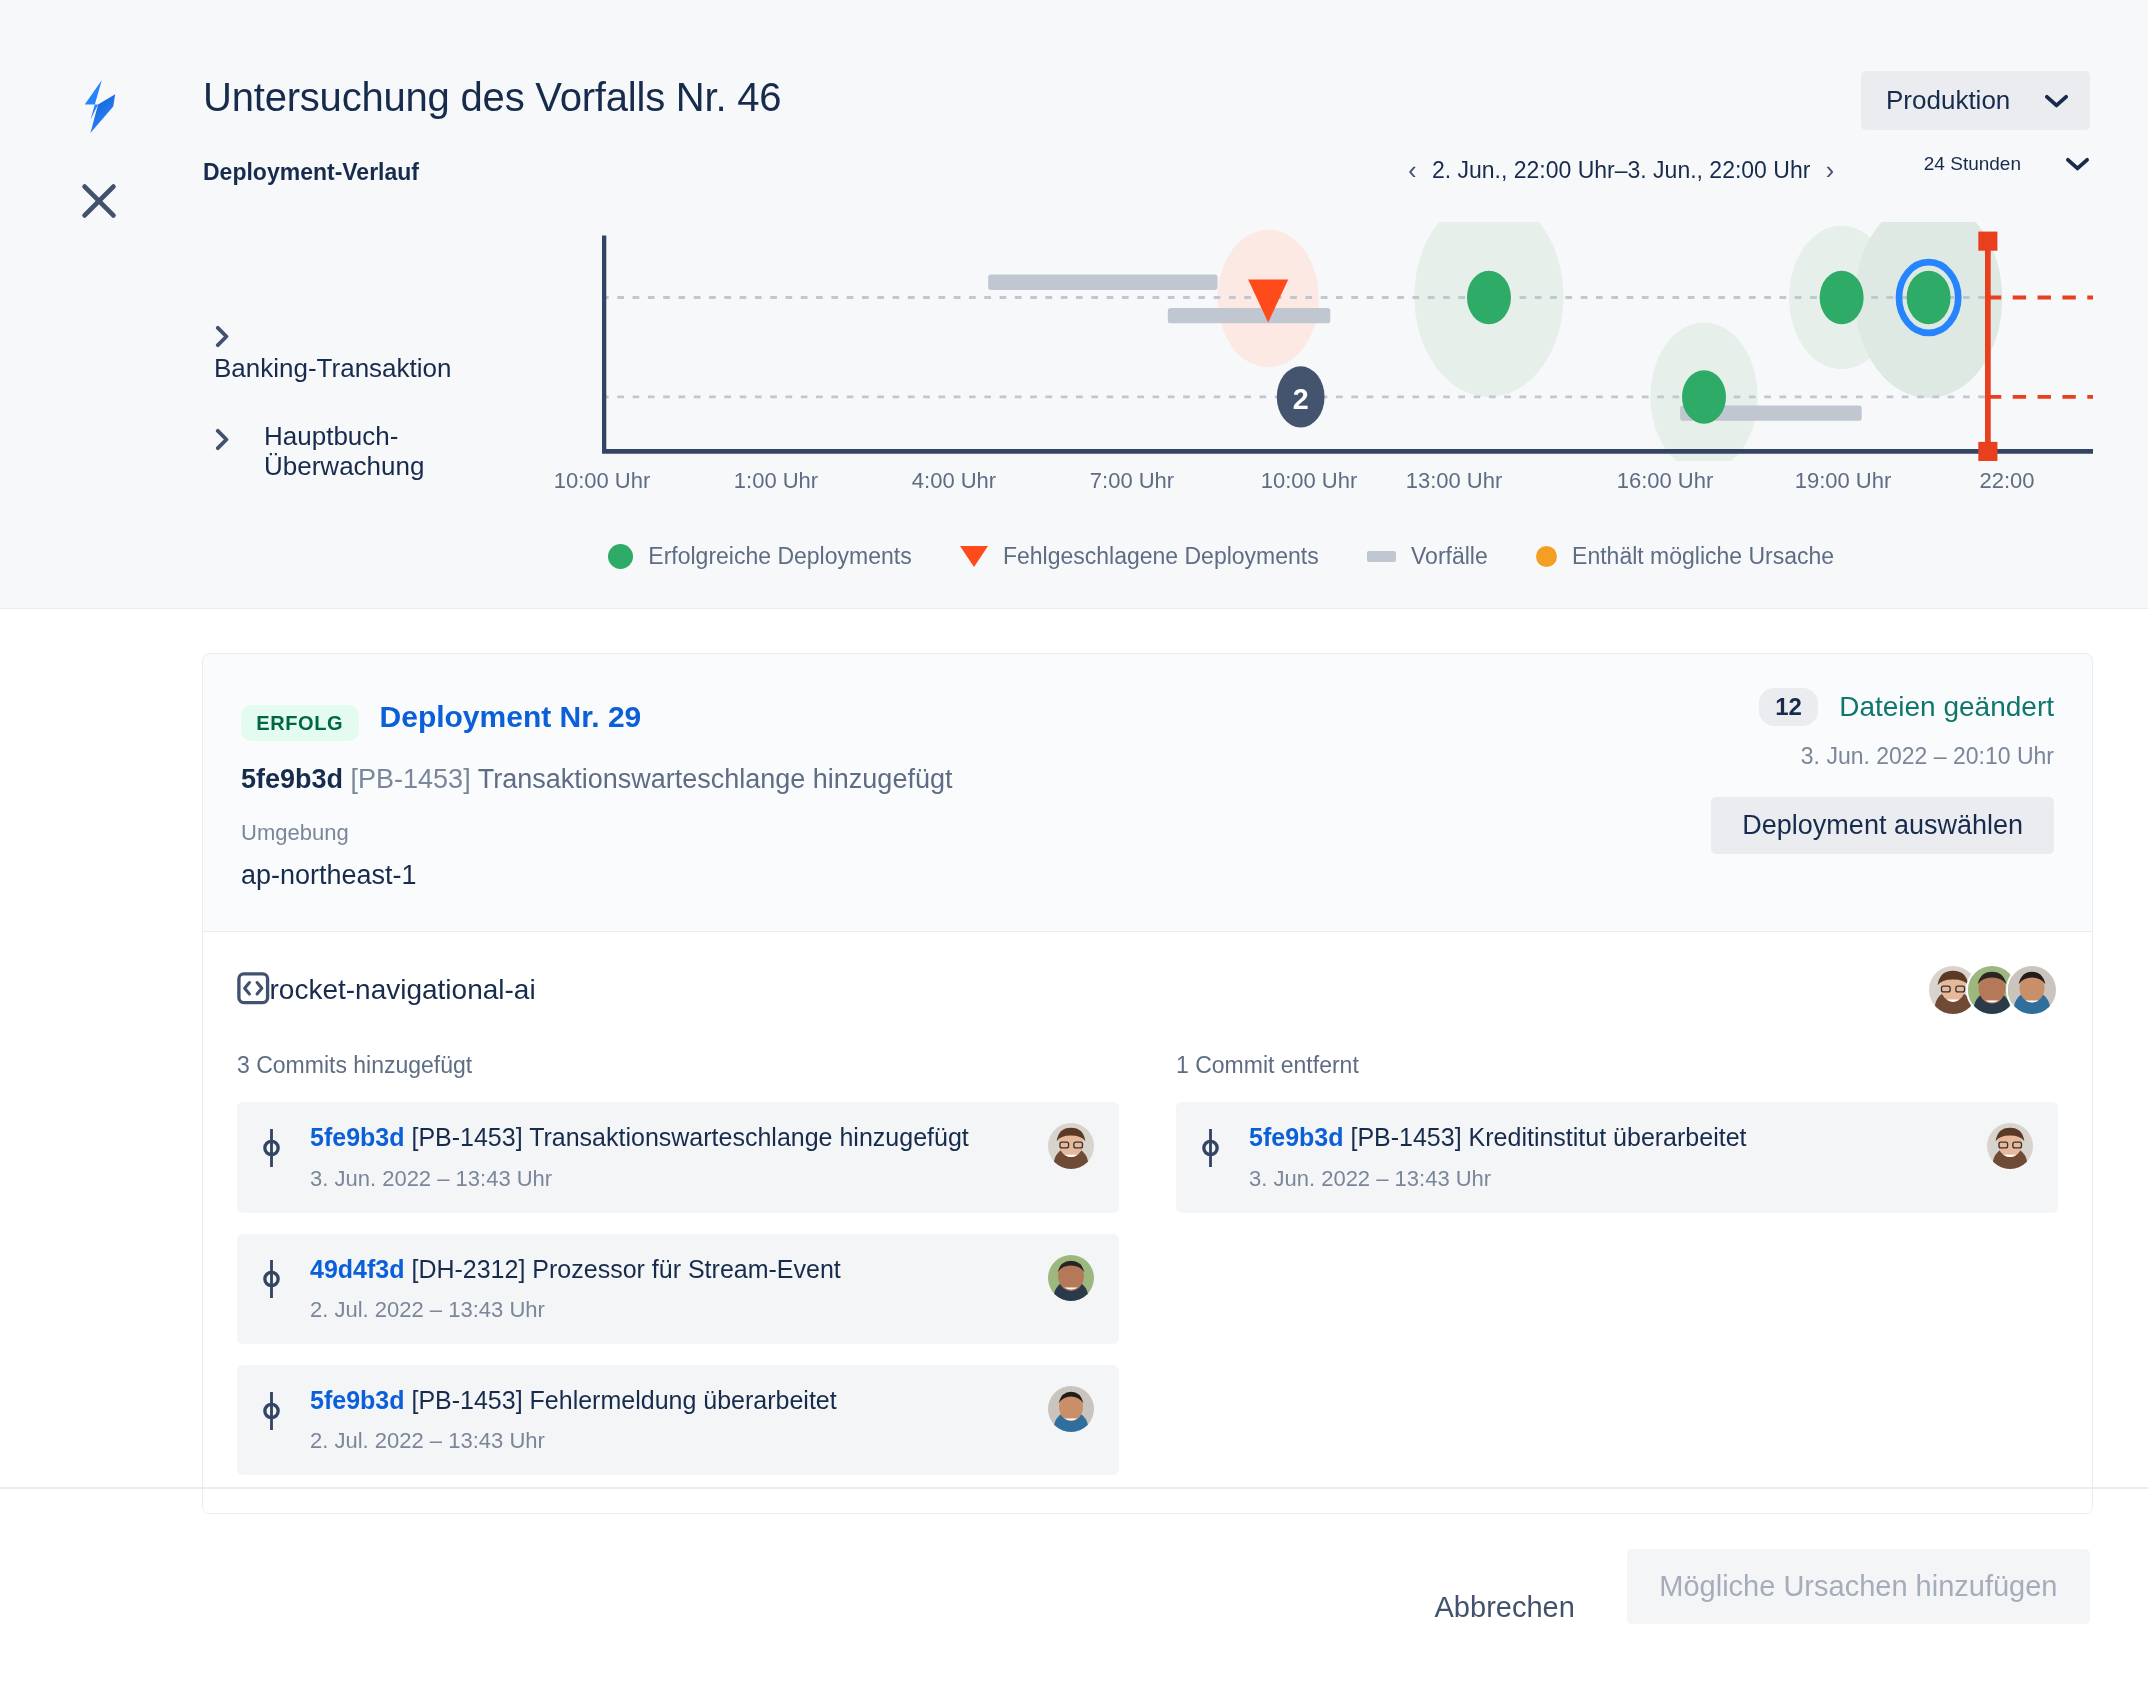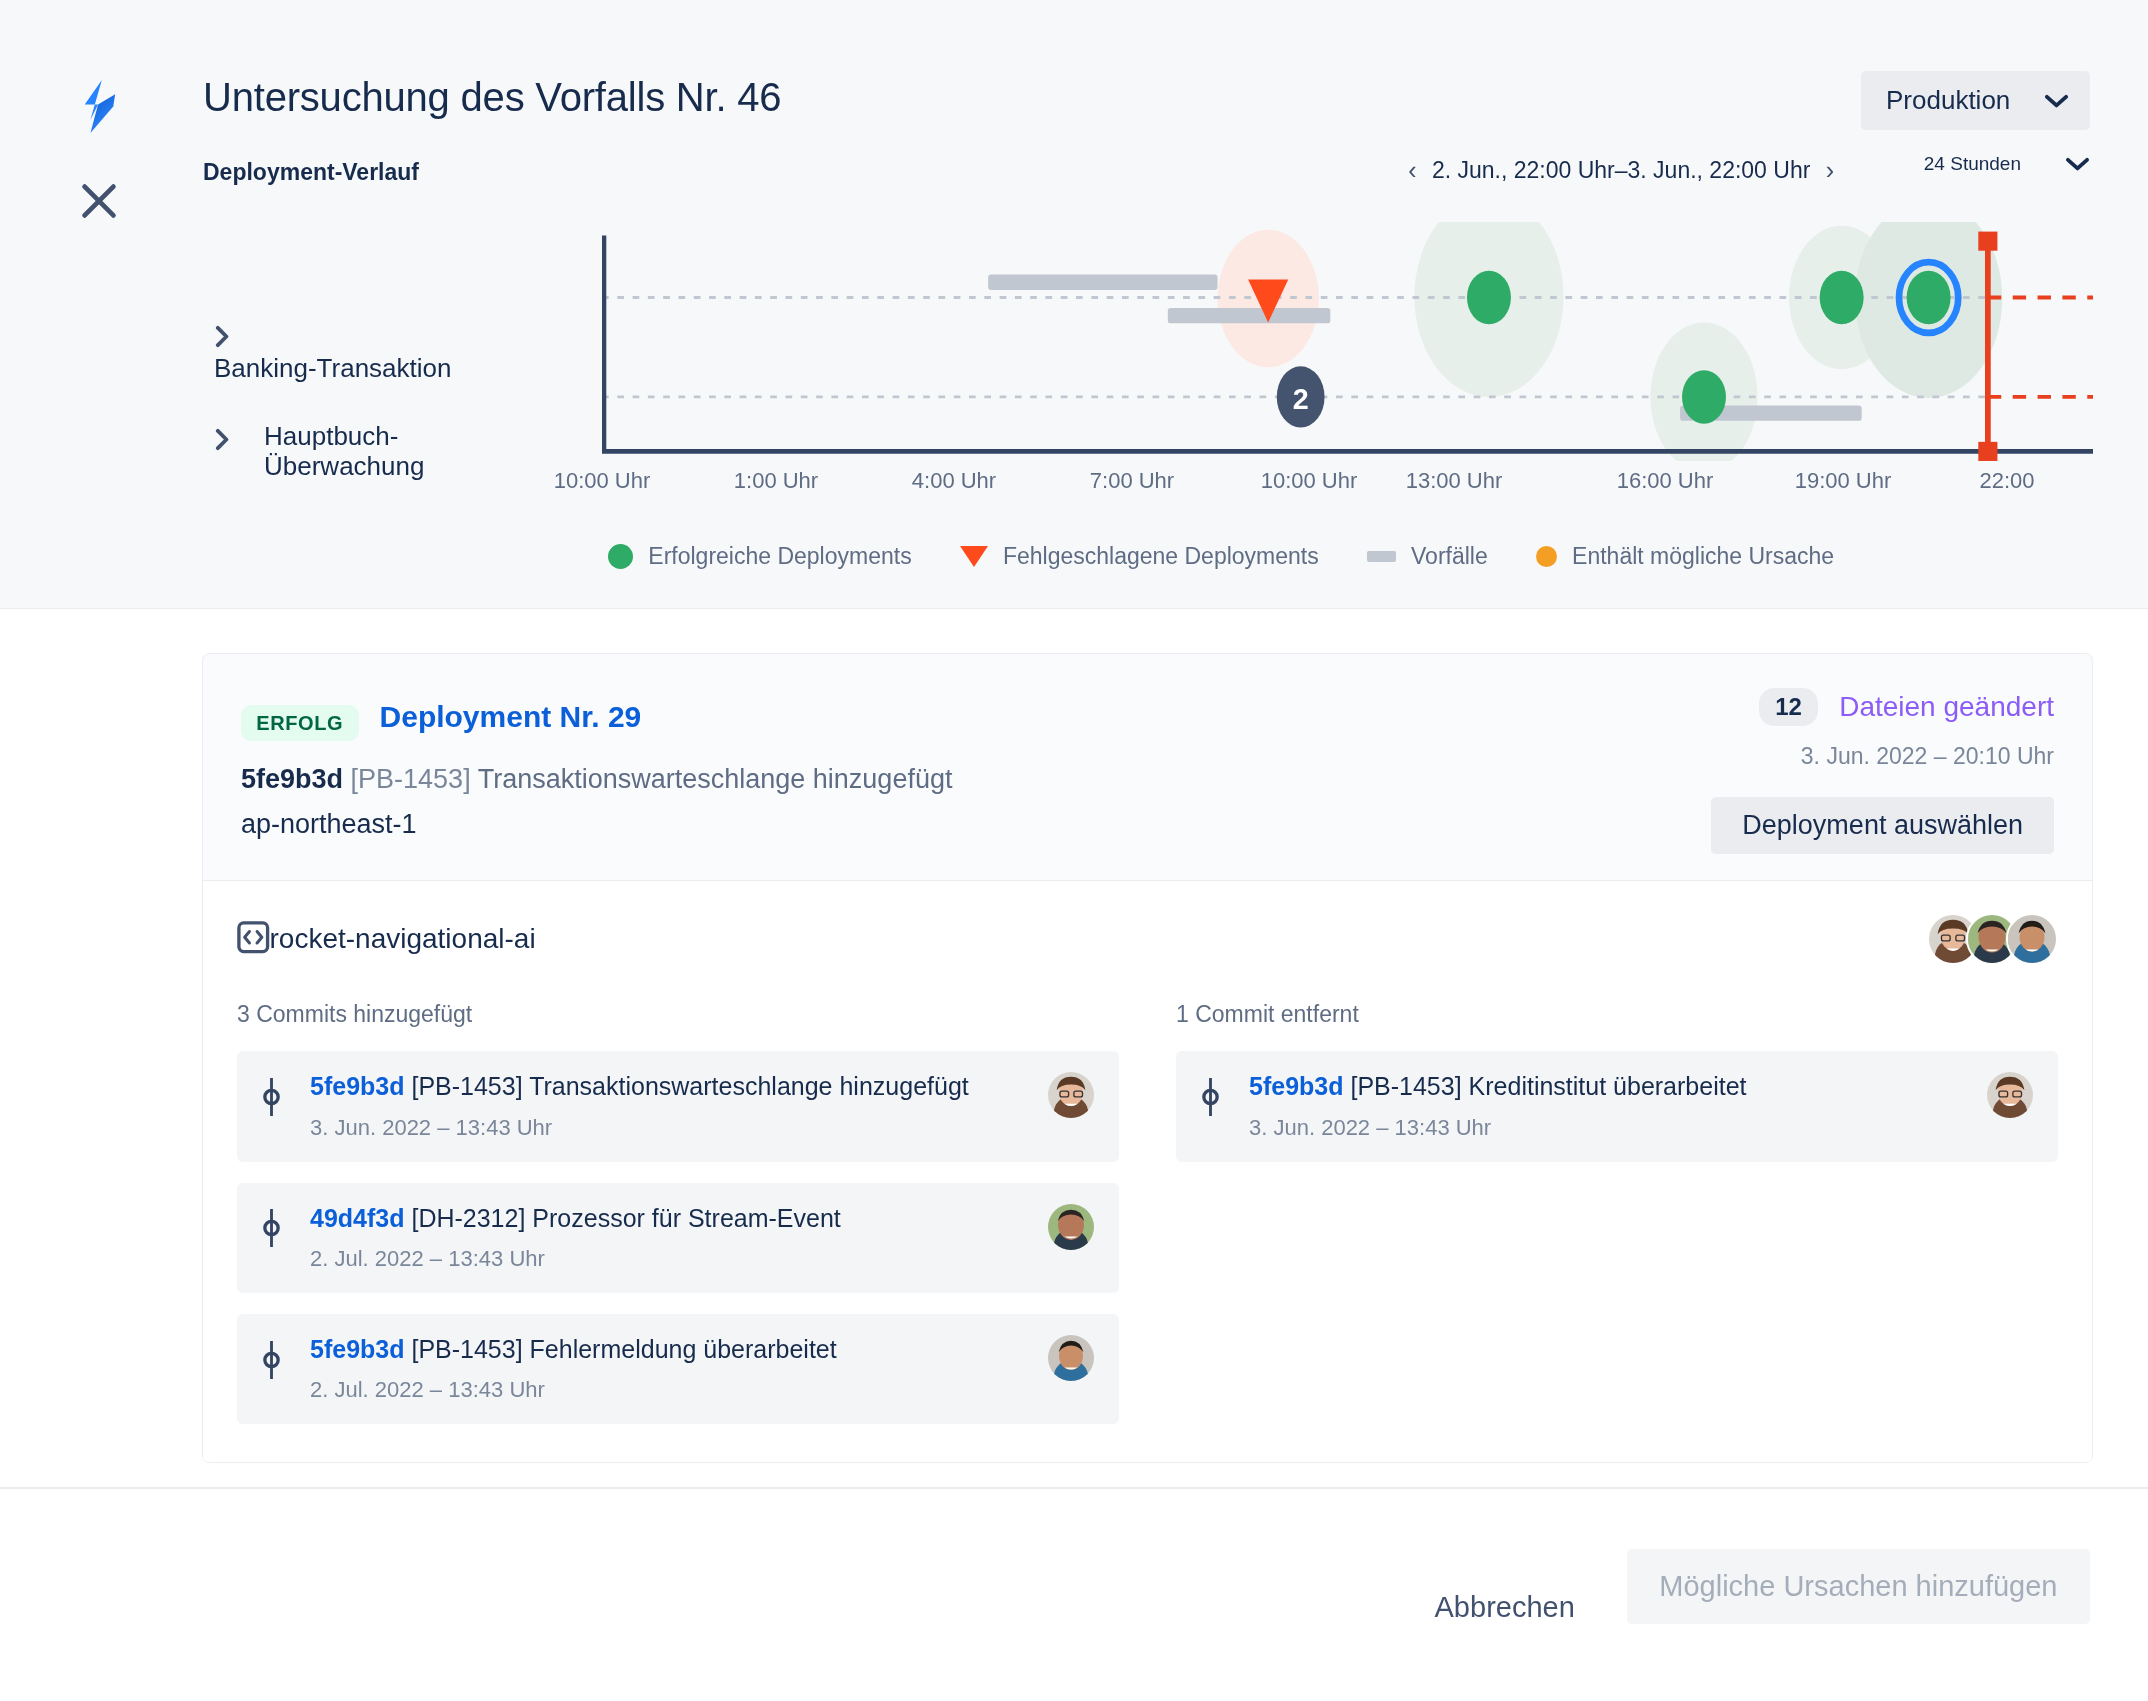--- a/index.html
+++ b/index.html
@@ -92,21 +92,21 @@
   .row2 .msg{color:#5e6c84;}
   .env-label{margin-top:25px;font-size:22px;color:#7a869a;}
   .env-value{margin-top:13.4px;font-size:27px;color:#172b4d;}
 
   .head-right{position:absolute;right:38px;top:34px;text-align:right;}
   .files-row{display:flex;align-items:center;justify-content:flex-end;gap:21px;}
   .count-pill{
     background:#ebecf0;color:#172b4d;font-size:24px;font-weight:700;
     padding:4.8px 16.3px;border-radius:15.3px;
   }
-  .files-txt{font-size:28px;color:#8b5cf6;white-space:nowrap;}
+  .files-txt{font-size:28px;color:#0f766e;white-space:nowrap;}
   .dep-time{margin-top:17px;font-size:23px;color:#7a869a;white-space:nowrap;}
   .btn-secondary{
     margin-top:27px;display:inline-block;
     background:#ebecf0;color:#172b4d;font-size:27px;
     padding:13px 31px;border-radius:4.8px;cursor:pointer;white-space:nowrap;
   }
 
   .card-body{border-top:1.9px solid #ebecf0;background:#ffffff;padding:32.5px 34px 38px 34px;border-radius:0 0 5.7px 5.7px;}
   .repo-row{display:flex;align-items:center;justify-content:space-between;}
   .repo-left{display:flex;align-items:center;}
@@ -293,20 +293,21 @@
         <span class="badge-success">ERFOLG</span>
         <span class="dep-link">Deployment Nr. 29</span>
       </div>
 
       <div class="row2">
         <span class="sha">5fe9b3d</span>
         <span>[PB-1453]</span>
         <span class="msg">Transaktionswarteschlange hinzugefügt</span>
       </div>
 
+      <div class="env-label">Umgebung</div>
       <div class="env-value">ap-northeast-1</div>
 
       <div class="head-right">
         <div class="files-row">
           <span class="count-pill">12</span>
           <span class="files-txt">Dateien geändert</span>
         </div>
         <div class="dep-time">3. Jun. 2022 – 20:10 Uhr</div>
         <div class="btn-secondary">Deployment auswählen</div>
       </div>

